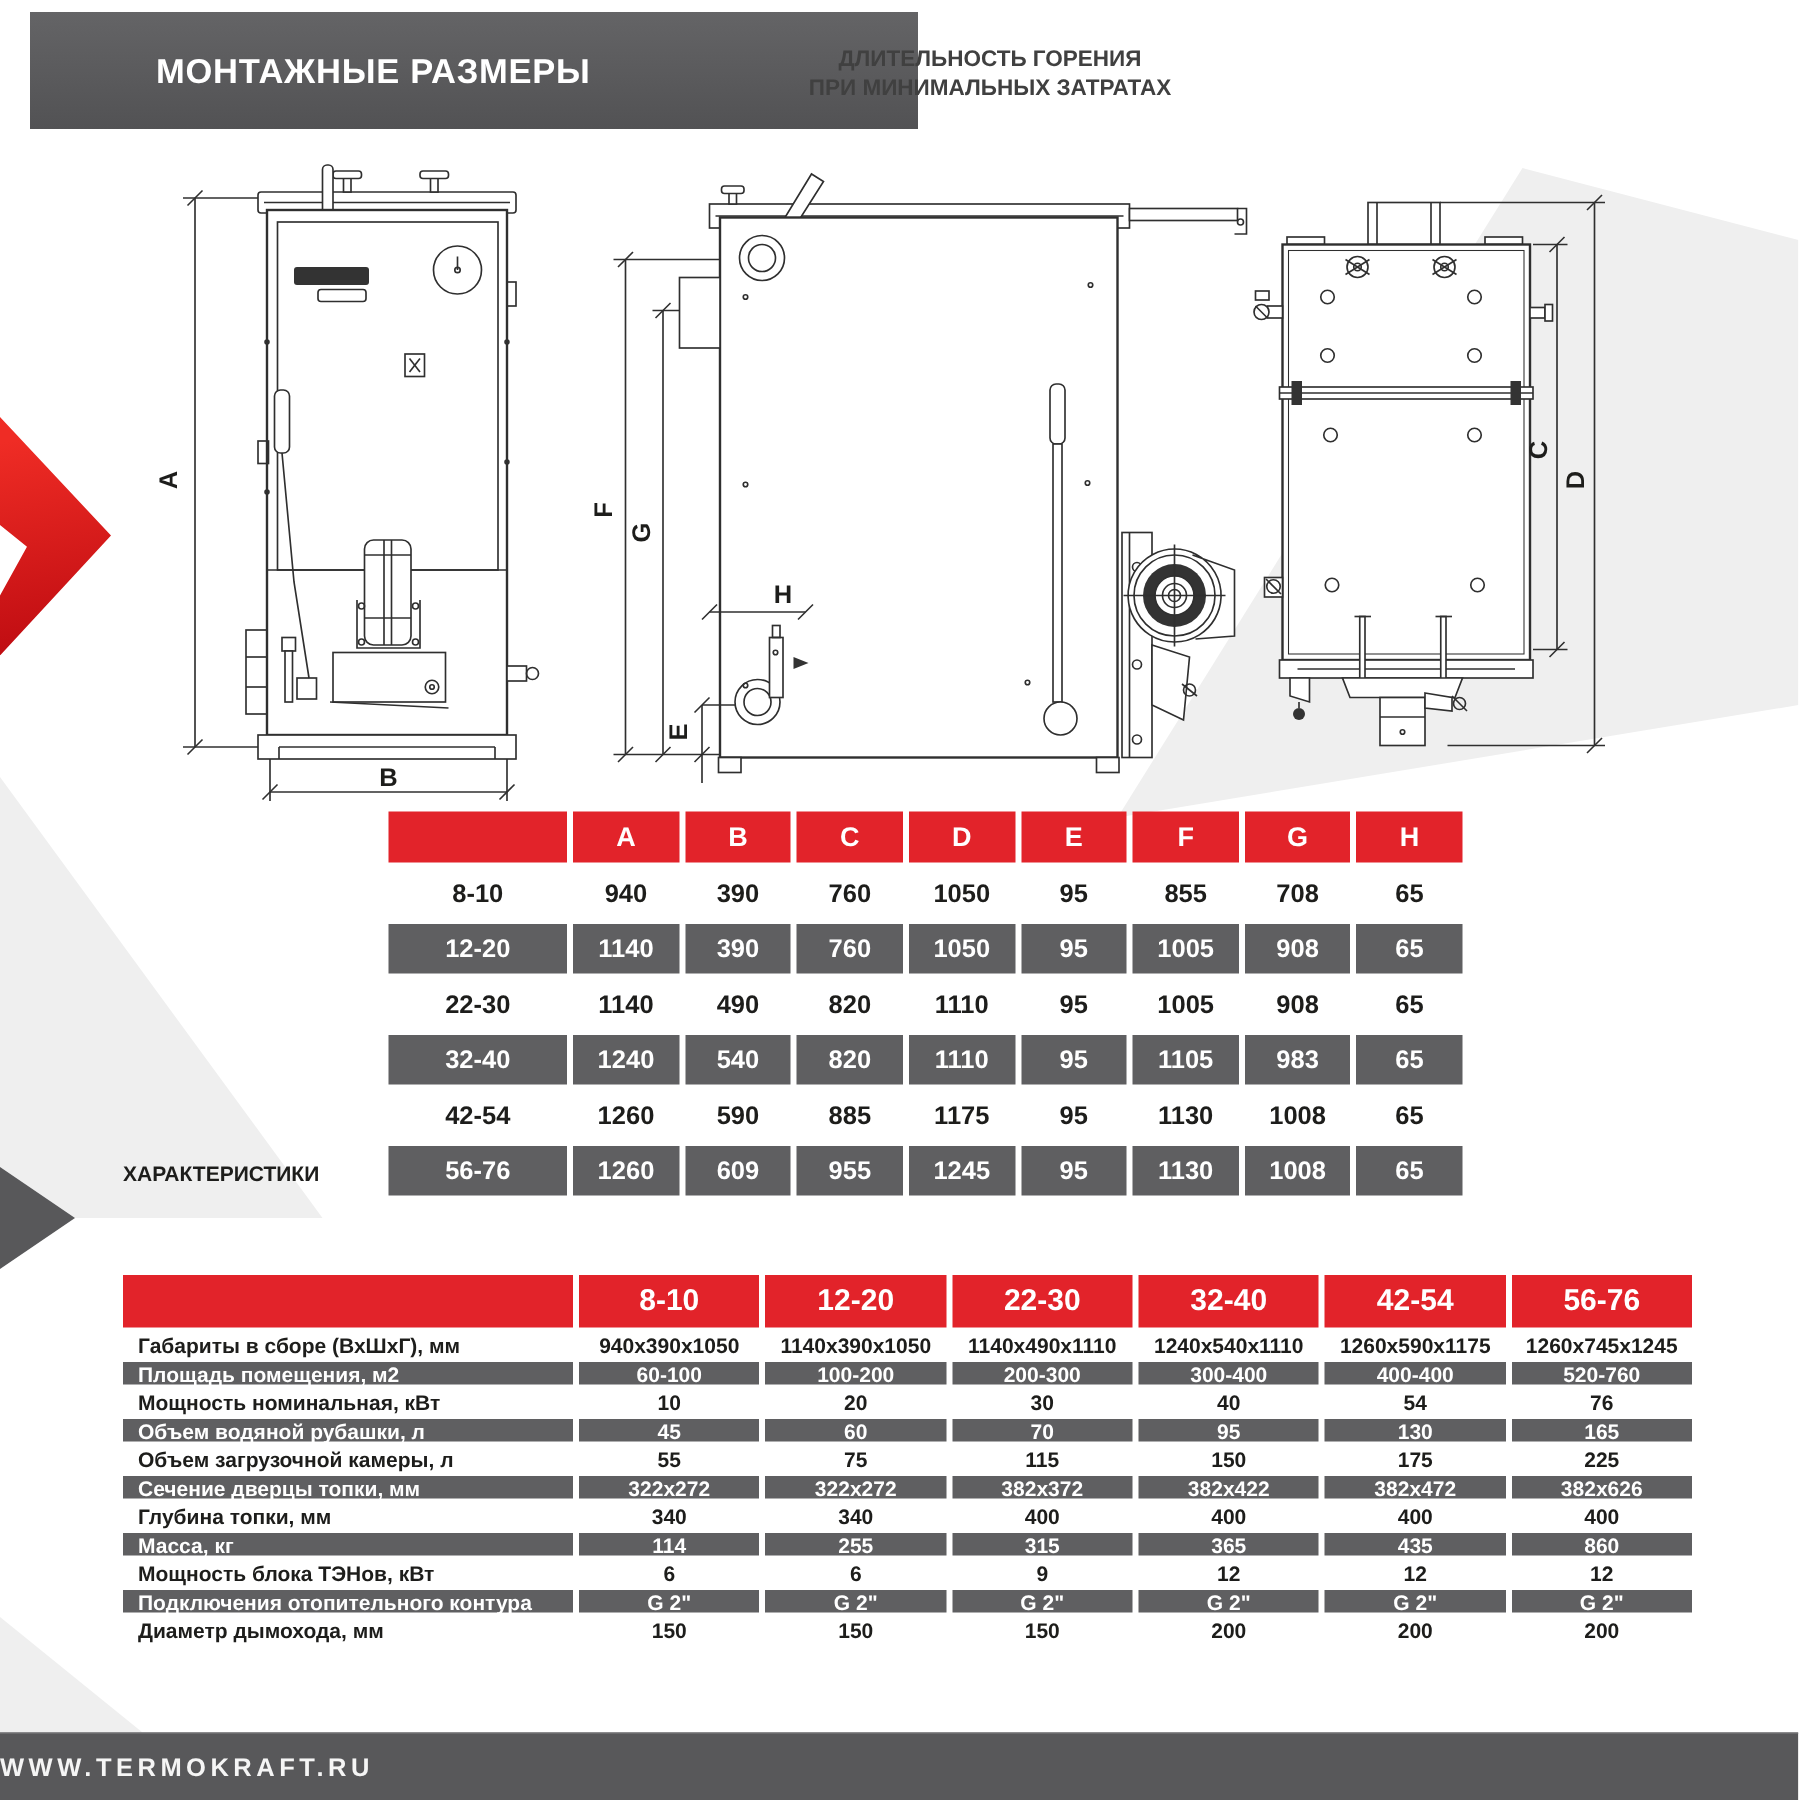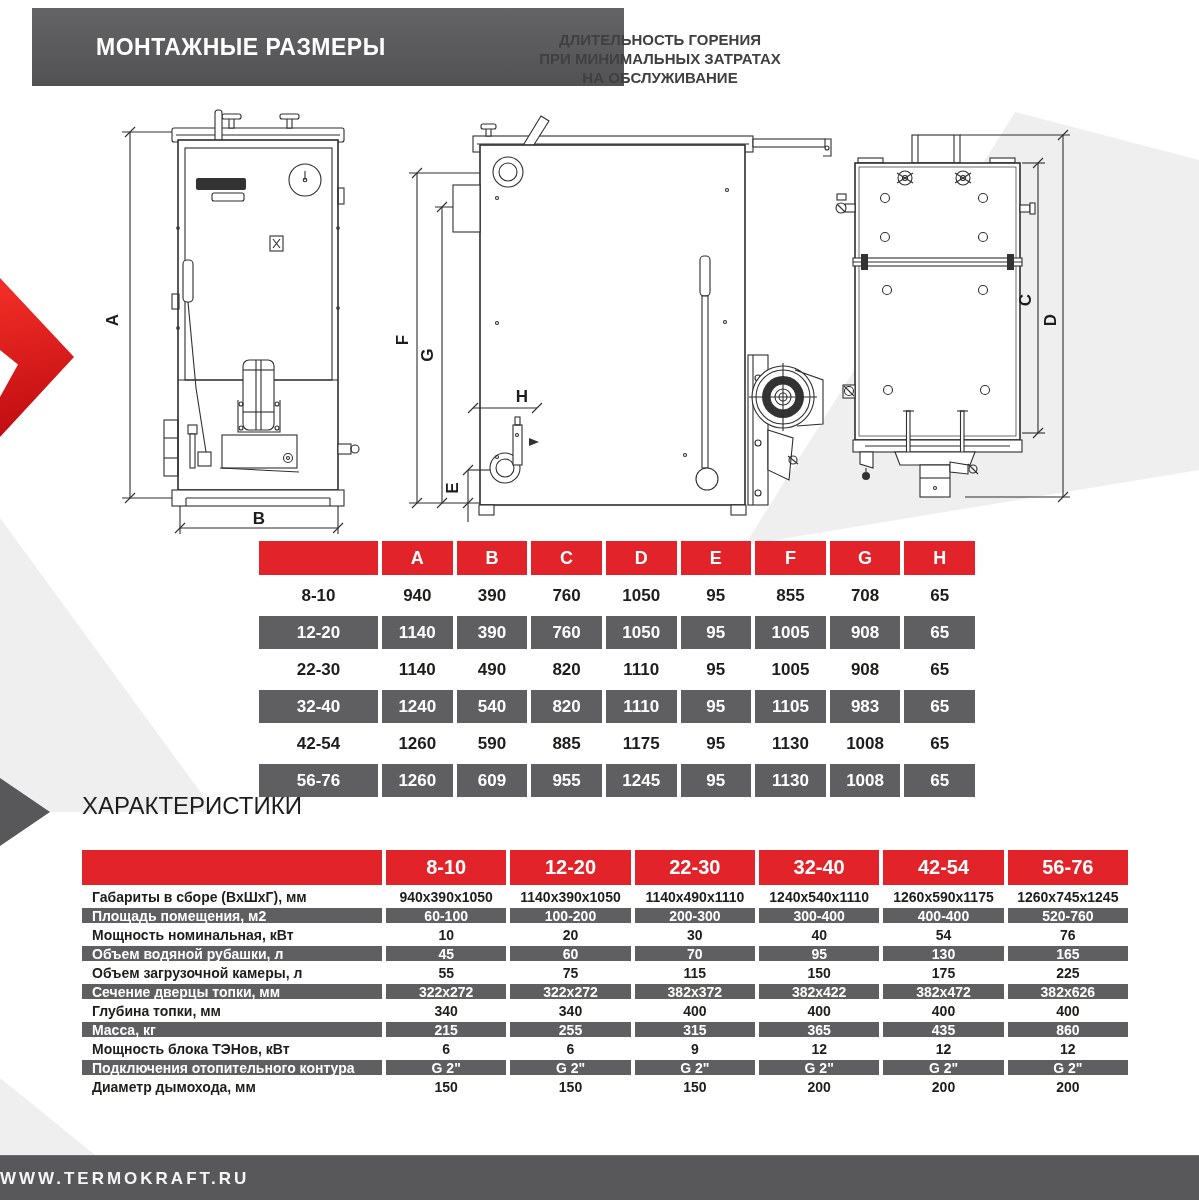--- a/index.html
+++ b/index.html
@@ -4,23 +4,23 @@
 <style>
   html,body{margin:0;padding:0}
   .page{position:relative;width:1199px;height:1200px;background:#fff;overflow:hidden;
         font-family:"Liberation Sans","DejaVu Sans",sans-serif;color:#1d1d1b}
   .bgsvg{position:absolute;left:0;top:0;z-index:0}
   .dwg{position:absolute;z-index:2}
   .dwg-front{left:98px;top:108px}
   .dwg-side{left:395px;top:108px}
   .dwg-back{left:825px;top:108px}
 
-  .hdr-box{position:absolute;left:32px;top:8px;width:592px;height:78px;z-index:3;
+  .hdr-box{position:absolute;left:20px;top:8px;width:592px;height:78px;z-index:3;
            background:linear-gradient(180deg,#646466,#525254);
-           display:flex;align-items:center;padding-left:64px;box-sizing:border-box}
+           display:flex;align-items:center;padding-left:84px;box-sizing:border-box}
   .hdr-box span{color:#fff;font-size:23px;font-weight:bold;letter-spacing:.5px;white-space:nowrap}
   .burn{position:absolute;left:490px;top:30px;width:340px;z-index:3;text-align:center;
         color:#404040;font-size:15px;line-height:19px;font-weight:bold}
   .brand{position:absolute;left:880px;top:0;width:319px;height:163px;z-index:3;
          background:linear-gradient(100deg,#5d5d5f,#545456);
          clip-path:polygon(0 0,100% 0,100% 100%,0 46%)}
   .brand .zeus{position:absolute;left:0;width:100%;top:14px;text-align:center;color:#fff;
                font-size:47px;font-weight:bold;letter-spacing:1px;line-height:1}
   .brand .turbo{position:absolute;left:0;width:100%;top:66px;text-align:center;color:#fff;
                 font-size:17px;font-weight:bold;letter-spacing:8px;line-height:1}
@@ -36,21 +36,21 @@
   .specs{left:82px;top:850px;width:1046px;grid-template-columns:300px repeat(6,1fr);
          grid-template-rows:35px repeat(11,15px)}
   .cell{display:flex;align-items:center;justify-content:center;font-weight:bold;white-space:nowrap}
   .red{background:#e2232a;color:#fff}
   .gray{background:#5f5f61;color:#fff}
   .dims .cell{font-size:17px}
   .dims .red{font-size:18px}
   .specs .cell{font-size:14px}
   .specs .red{font-size:20px}
   .lbl{justify-content:flex-start;padding-left:10px}
-  .spec-title{position:absolute;left:82px;top:792px;z-index:3;font-size:24px;font-weight:normal}
+  .spec-title{position:absolute;left:82px;top:774px;z-index:3;font-size:14px;font-weight:bold}
 
   .footer{position:absolute;left:0;top:1155px;width:1199px;height:45px;z-index:4;
           background:#58585a;border-top:1px solid #6c6c6e;display:flex;align-items:center}
   .footer span{color:#f5f5f5;font-size:17px;font-weight:bold;letter-spacing:3px}
 
   .tl{stroke:#2f2f2f;stroke-width:1.1;fill:none}
   .fw{fill:#fff}
   .fd{fill:#333;stroke:none}
   .dimtxt{font-size:17px;font-weight:bold;fill:#1d1d1b;stroke:none}
 </style>
@@ -67,21 +67,20 @@
   </svg>
 
   <div class="chev"></div>
 
   <div class="hdr-box">
     <span>МОНТАЖНЫЕ РАЗМЕРЫ</span>
   </div>
   <div class="burn">
     <div>ДЛИТЕЛЬНОСТЬ ГОРЕНИЯ</div>
     <div>ПРИ МИНИМАЛЬНЫХ ЗАТРАТАХ</div>
-    <div>НА ОБСЛУЖИВАНИЕ</div>
   </div>
 
   <svg class="dwg dwg-front" width="290" height="430" viewBox="0 0 290 430">
     <g class="tl">
 
       <line x1="32" y1="24" x2="32" y2="390"></line>
         <line x1="24" y1="24" x2="80" y2="24"></line>
         <line x1="24" y1="390" x2="80" y2="390"></line>
       <line x1="27" y1="29" x2="37" y2="19"></line>
         <line x1="27" y1="395" x2="37" y2="385"></line>
@@ -461,21 +460,21 @@
 
     <div class="cell lbl">Глубина топки, мм</div>
     <div class="cell">340</div>
     <div class="cell">340</div>
     <div class="cell">400</div>
     <div class="cell">400</div>
     <div class="cell">400</div>
     <div class="cell">400</div>
 
     <div class="cell gray lbl">Масса, кг</div>
-    <div class="cell gray">215</div>
+    <div class="cell gray">114</div>
     <div class="cell gray">255</div>
     <div class="cell gray">315</div>
     <div class="cell gray">365</div>
     <div class="cell gray">435</div>
     <div class="cell gray">860</div>
 
     <div class="cell lbl">Мощность блока ТЭНов, кВт</div>
     <div class="cell">6</div>
     <div class="cell">6</div>
     <div class="cell">9</div>

